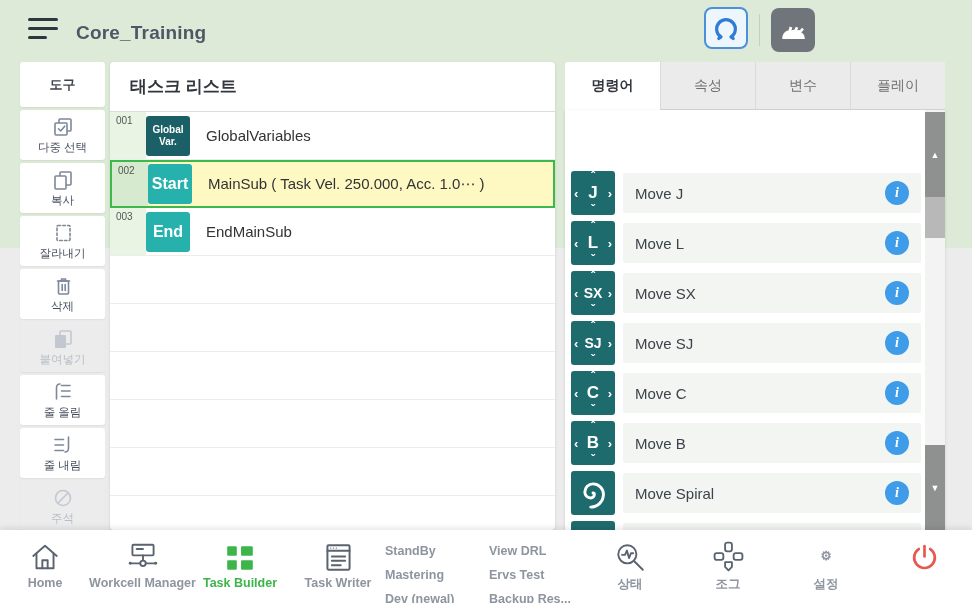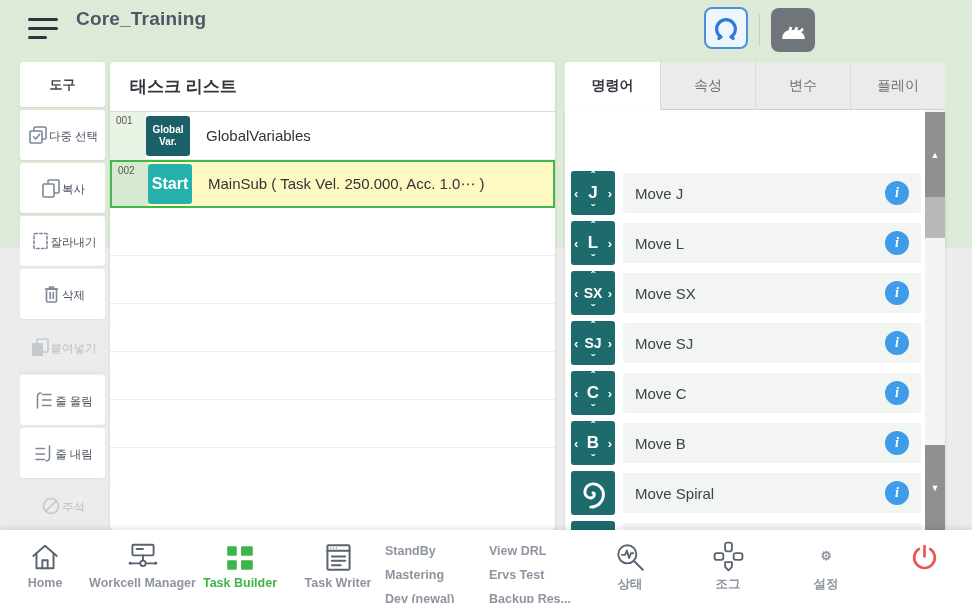--- a/index.html
+++ b/index.html
@@ -8,36 +8,36 @@
   .app { position:relative; width:972px; height:603px; overflow:hidden;
          background:linear-gradient(to bottom,#dcead7 0,#dcead7 248px,#ececec 248px,#ececec 100%); }
 
   
   .topbar { position:absolute; top:0; left:0; width:972px; height:60px; }
   .hamburger { position:absolute; left:28px; top:18px; width:30px; height:24px; cursor:pointer; }
   .hamburger i { position:absolute; left:0; height:3px; background:#2e3640; border-radius:2px; display:block; }
   .hamburger i:nth-child(1){ top:0; width:30px; }
   .hamburger i:nth-child(2){ top:9px; width:30px; }
   .hamburger i:nth-child(3){ top:18px; width:19px; }
-  .app-title { position:absolute; left:76px; top:8px; font-size:19px; font-weight:bold; color:#4d5866; letter-spacing:.2px; }
+  .app-title { position:absolute; left:76px; top:22px; font-size:19px; font-weight:bold; color:#4d5866; letter-spacing:.2px; }
   .rotate-btn { position:absolute; left:704px; top:7px; width:44px; height:42px; background:#eef6fd;
                 border:2px solid #4b90d8; border-radius:8px; display:flex; align-items:center; justify-content:center; }
   .tb-divider { position:absolute; left:759px; top:14px; width:1px; height:32px; background:#c3d0c1; }
   .hand-box { position:absolute; left:771px; top:8px; width:44px; height:44px; background:#6f757b;
               border-radius:8px; display:flex; align-items:center; justify-content:center; }
   .mode-text { position:absolute; left:824px; top:13px; }
   .mode-label { font-size:14px; font-weight:bold; color:#1d242c; }
   .mode-time { font-size:13px; color:#343b45; margin-top:3px; }
 
   
   .toolbar { position:absolute; left:20px; top:62px; width:85px; }
   .tool-head { height:45px; background:#fff; border-radius:3px; margin-bottom:3px; display:flex;
                align-items:center; justify-content:center; font-size:13px; font-weight:bold; color:#3c434c;
                box-shadow:0 1px 2px rgba(0,0,0,.06); }
-  .tool-btn { height:50px; background:#fff; border-radius:3px; margin-bottom:3px; display:flex; 
+  .tool-btn { height:50px; background:#fff; border-radius:3px; margin-bottom:3px; display:flex; flex-direction:column;
               align-items:center; justify-content:center; box-shadow:0 1px 2px rgba(0,0,0,.06); cursor:pointer; }
   .tool-btn span { font-size:11.5px; color:#454e5c; margin-top:2px; }
   .tool-btn svg { stroke:#7e8899; fill:none; stroke-width:1.6; stroke-linecap:round; stroke-linejoin:round; }
   .tool-btn.disabled { background:#ececec; }
   .tool-btn.disabled span { color:#b7bdc7; }
   .tool-btn.disabled svg { stroke:#c3c8d0; }
 
   
   .task-panel { position:absolute; left:110px; top:62px; width:445px; height:468px; background:#fff;
                 border-radius:4px; box-shadow:0 1px 3px rgba(0,0,0,.12); overflow:hidden; }
@@ -221,20 +221,27 @@
     </div>
 
     <div class="task-row selected">
       <div class="row-num">002</div>
       <div class="row-body">
         <div class="badge teal">Start</div>
         <div class="row-label">MainSub ( Task Vel. 250.000, Acc. 1.0⋯ )</div>
       </div>
     </div>
 
+    <div class="task-row">
+      <div class="row-num">003</div>
+      <div class="row-body">
+        <div class="badge teal">End</div>
+        <div class="row-label">EndMainSub</div>
+      </div>
+    </div>
 
     <div class="task-row"></div>
     <div class="task-row"></div>
     <div class="task-row"></div>
     <div class="task-row"></div>
     <div class="task-row"></div>
   </div>
 
   <div class="cmd-panel">
     <div class="tabs">

